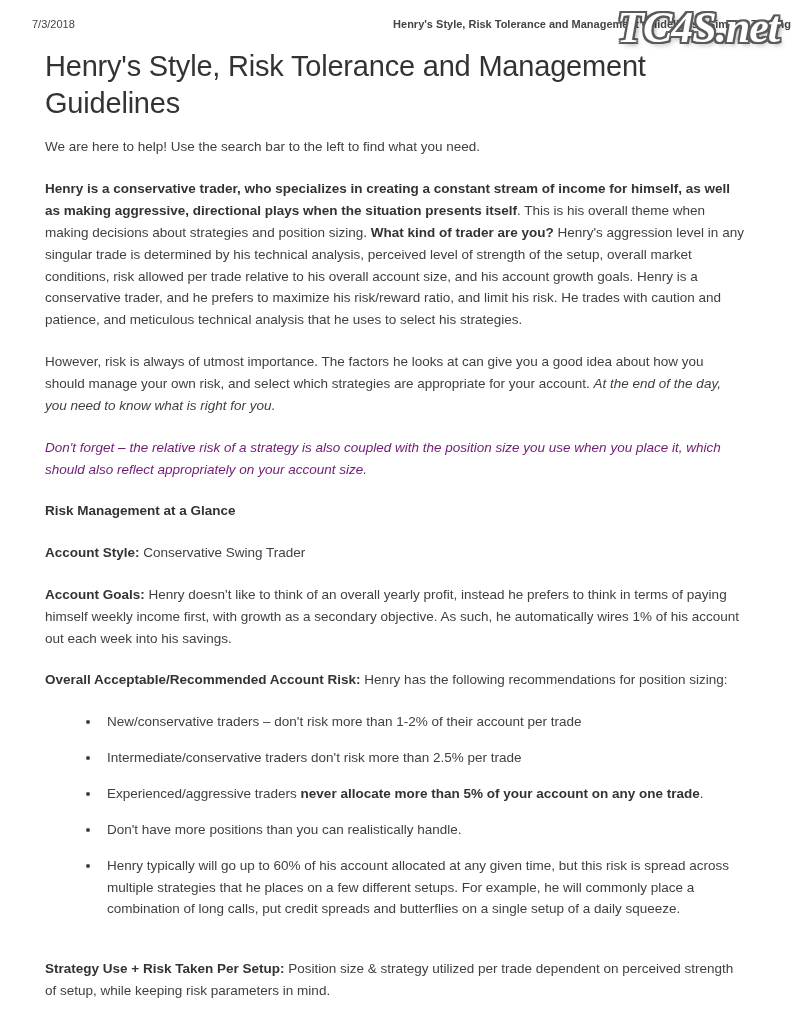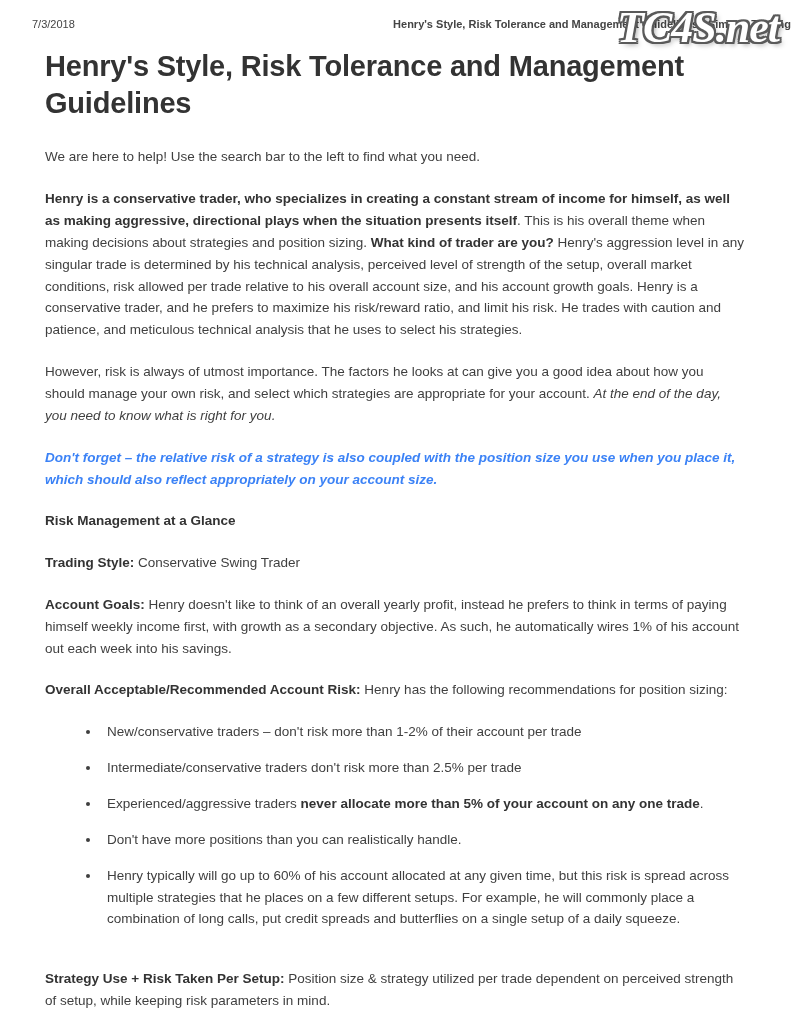--- a/index.html
+++ b/index.html
@@ -48,39 +48,39 @@
   }
   
   .content {
     position: absolute;
     top: 48px;
     left: 45px;
     width: 700px;
     color: #3c3c3c;
   }
   h1.doc-title {
-    font-weight: bold;
+    font-weight: normal;
     font-size: 29px;
     line-height: 1.28;
     color: #333333;
-    margin: 0 0 24px 0;
+    margin: 0 0 14px 0;
     letter-spacing: -0.2px;
   }
   p.para {
     font-size: 13.5px;
     line-height: 1.62;
     margin: 0 0 20px 0;
     color: #3f3f3f;
   }
   .lead {
     margin-bottom: 24px;
   }
   strong { font-weight: bold; color: #333; }
   em { font-style: italic; }
-  .bolditalic { font-weight: bold; font-style: italic; color: #3b82f6; }
+  .bolditalic { font-weight: normal; font-style: italic; color: #701a75; }
   h3.section-head {
     font-size: 13.5px;
     font-weight: bold;
     color: #333;
     margin: 0 0 20px 0;
     line-height: 1.6;
   }
   ul.bullets {
     margin: 0 0 20px 0;
     padding-left: 28px;
@@ -183,21 +183,21 @@
       <span>However, risk is always of utmost importance. The factors he looks at can give you a good idea about how you should manage your own risk, and select which strategies are appropriate for your account. </span><em>At the end of the day, you need to know what is right for you.</em>
     </p>
 
     <p class="para">
       <span class="bolditalic">Don't forget – the relative risk of a strategy is also coupled with the position size you use when you place it, which should also reflect appropriately on your account size.</span>
     </p>
 
     <h3 class="section-head">Risk Management at a Glance</h3>
 
     <p class="para">
-      <strong>Trading Style:</strong>
+      <strong>Account Style:</strong>
       <span>Conservative Swing Trader</span>
     </p>
 
     <p class="para">
       <strong>Account Goals:</strong><span> Henry doesn't like to think of an overall yearly profit, instead he prefers to think in terms of paying himself weekly income first, with growth as a secondary objective. As such, he automatically wires 1% of his account out each week into his savings.</span>
     </p>
 
     <p class="para">
       <strong>Overall Acceptable/Recommended Account Risk:</strong><span> Henry has the following recommendations for position sizing:</span>
     </p>

